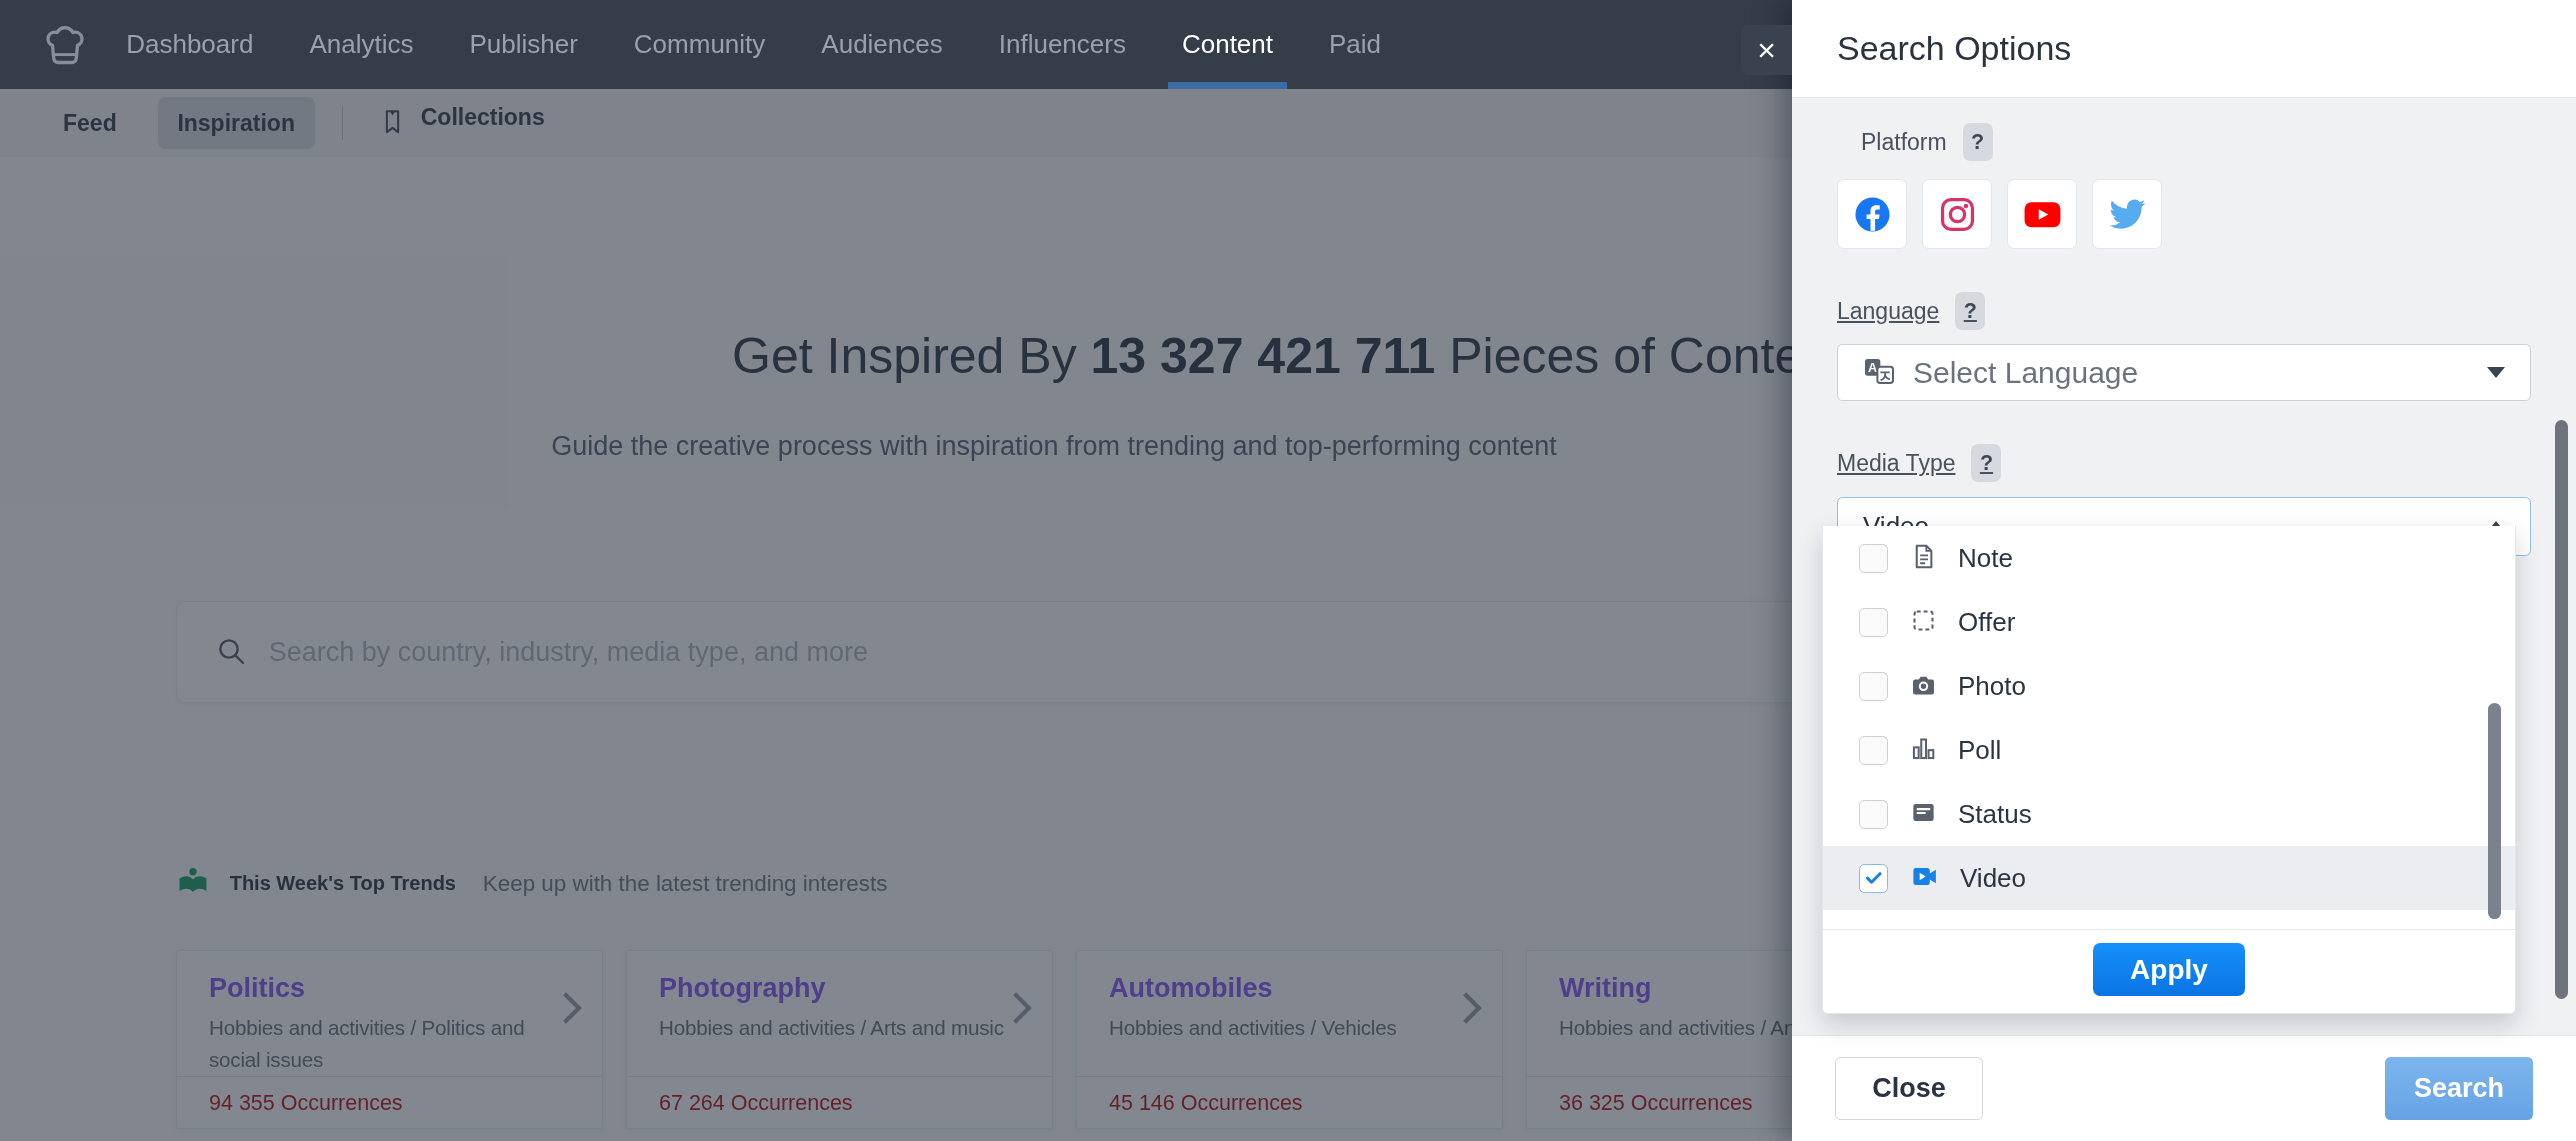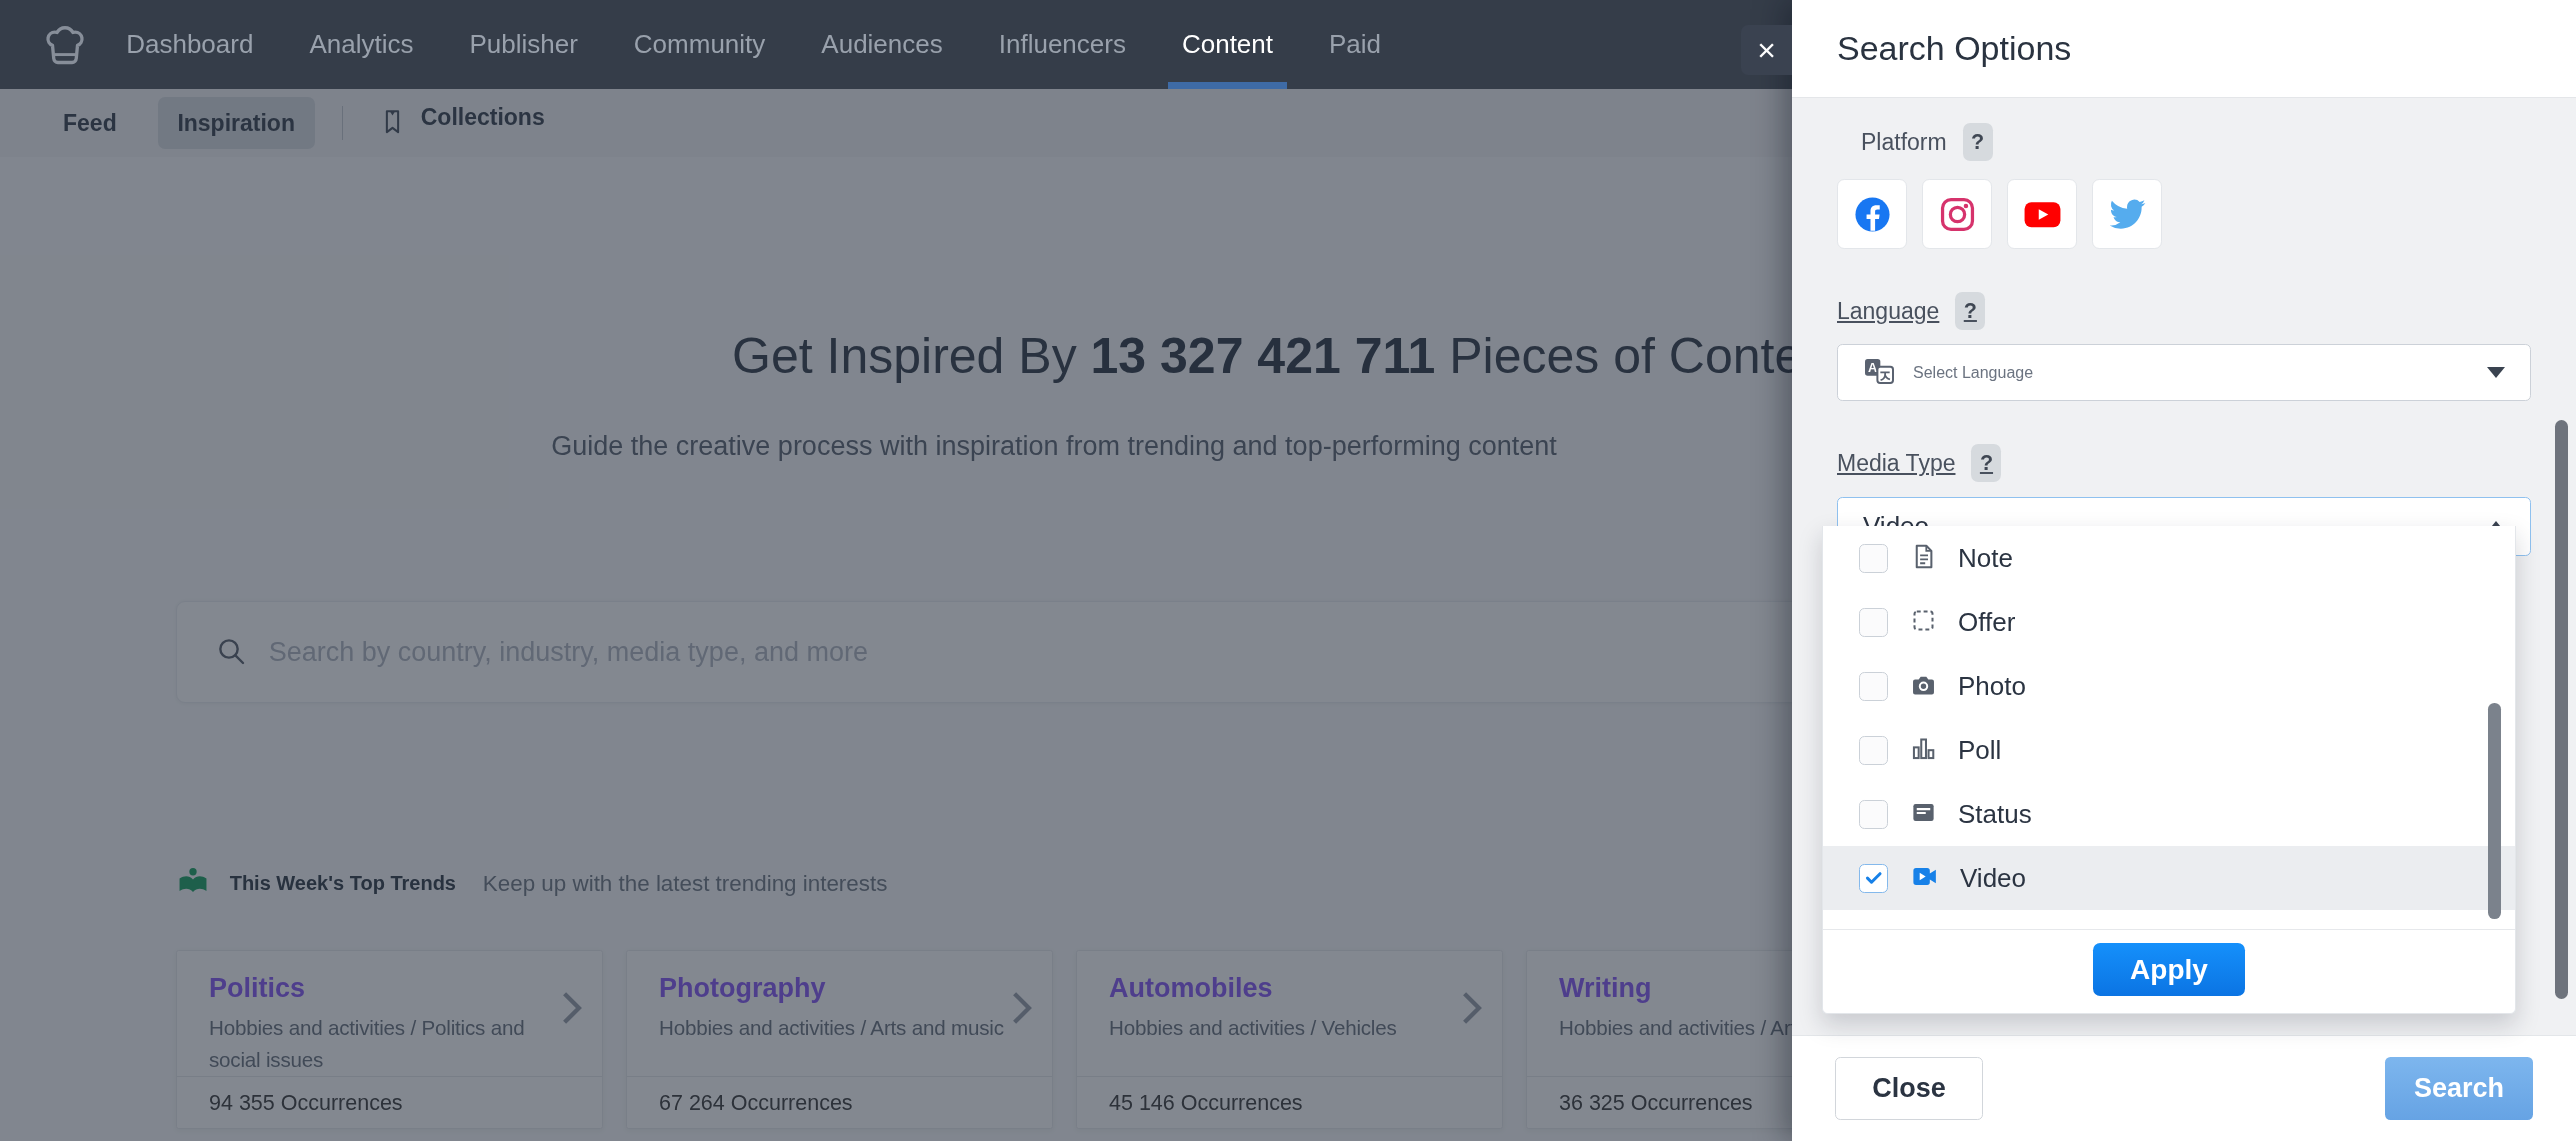--- a/index.html
+++ b/index.html
@@ -47,21 +47,21 @@
   .trends-sub{font-size:22.4px;color:#747c87;margin-left:7.2px;}
 
   .cards{position:absolute;top:793px;left:0;width:2576px;height:179px;}
   .card{position:absolute;top:0;width:427px;height:179px;background:#fff;border:0.9px solid #e9ebee;
         border-radius:2.7px;box-shadow:0 1.8px 5.4px rgba(20,30,45,.05);cursor:pointer;}
   .card-title{position:absolute;top:21.5px;left:32px;font-size:27px;font-weight:bold;color:#8b5cf6;}
   .card-cat{position:absolute;top:61px;left:32px;max-width:358px;font-size:20.6px;line-height:32px;
             color:#6e7682;letter-spacing:-0.2px;}
   .card-chevron{position:absolute;right:19.7px;top:39px;}
   .card-divider{position:absolute;top:125px;left:0;right:0;height:0.9px;background:#e7e9ec;}
-  .card-occ{position:absolute;top:140px;left:32px;font-size:21.5px;color:#404040;}
+  .card-occ{position:absolute;top:140px;left:32px;font-size:21.5px;color:#b91c1c;}
 
   
   .overlay{position:absolute;top:89px;left:0;width:1792px;height:1052px;
            background:rgba(30,38,52,.55);z-index:40;}
 
   
   .panel{position:absolute;top:0;left:1792px;width:784px;height:1141px;background:#f0f1f3;
          z-index:50;box-shadow:-9px 0 27px rgba(10,15,25,.35);}
   .panel-header{position:absolute;top:0;left:0;right:0;height:98px;background:#fff;
                 border-bottom:0.9px solid #e4e6e9;display:flex;align-items:center;padding-left:45px;}
@@ -73,21 +73,21 @@
   .field-label{display:flex;align-items:center;gap:16px;font-size:23px;color:#49515e;}
   .help-badge{display:inline-flex;align-items:center;justify-content:center;width:30px;height:38px;
               border-radius:7.2px;background:#d6dade;color:#3f4753;font-size:21.5px;font-weight:bold;cursor:pointer;}
   .lbl-platform{margin-top:24px;margin-left:24px;}
   .platform-row{margin-top:18px;display:flex;gap:15px;}
   .platform-btn{width:70px;height:70px;background:#fff;border:1.8px solid #e3e6ea;border-radius:7.2px;
                 display:flex;align-items:center;justify-content:center;cursor:pointer;padding:0;}
   .lbl-language,.lbl-media{margin-top:43px;text-decoration:underline;}
   .select{margin-top:14.3px;height:57px;background:#fff;border:1.8px solid #ccd1d8;border-radius:5.4px;
           display:flex;align-items:center;padding:0 25px;cursor:pointer;position:relative;}
-  .select .sel-text{margin-left:18px;font-size:16px;color:#6b7380;}
+  .select .sel-text{margin-left:18px;font-size:30px;color:#6b7380;}
   .select.focused{height:59px;border-color:#8fc1ef;}
   .select.focused .sel-text{margin-left:0;color:#2b3442;font-size:26px;}
   .caret-down{position:absolute;right:25px;width:0;height:0;border-left:9.8px solid transparent;
               border-right:9.8px solid transparent;border-top:11.6px solid #3a4350;}
   .caret-up{position:absolute;right:25px;width:0;height:0;border-left:9.8px solid transparent;
             border-right:9.8px solid transparent;border-bottom:11.6px solid #3a4350;}
 
   
   .popup{position:absolute;top:526px;left:30px;width:694px;height:488px;background:#fff;
          border:0.9px solid #e3e6ea;border-top:none;border-radius:0 0 5.4px 5.4px;

